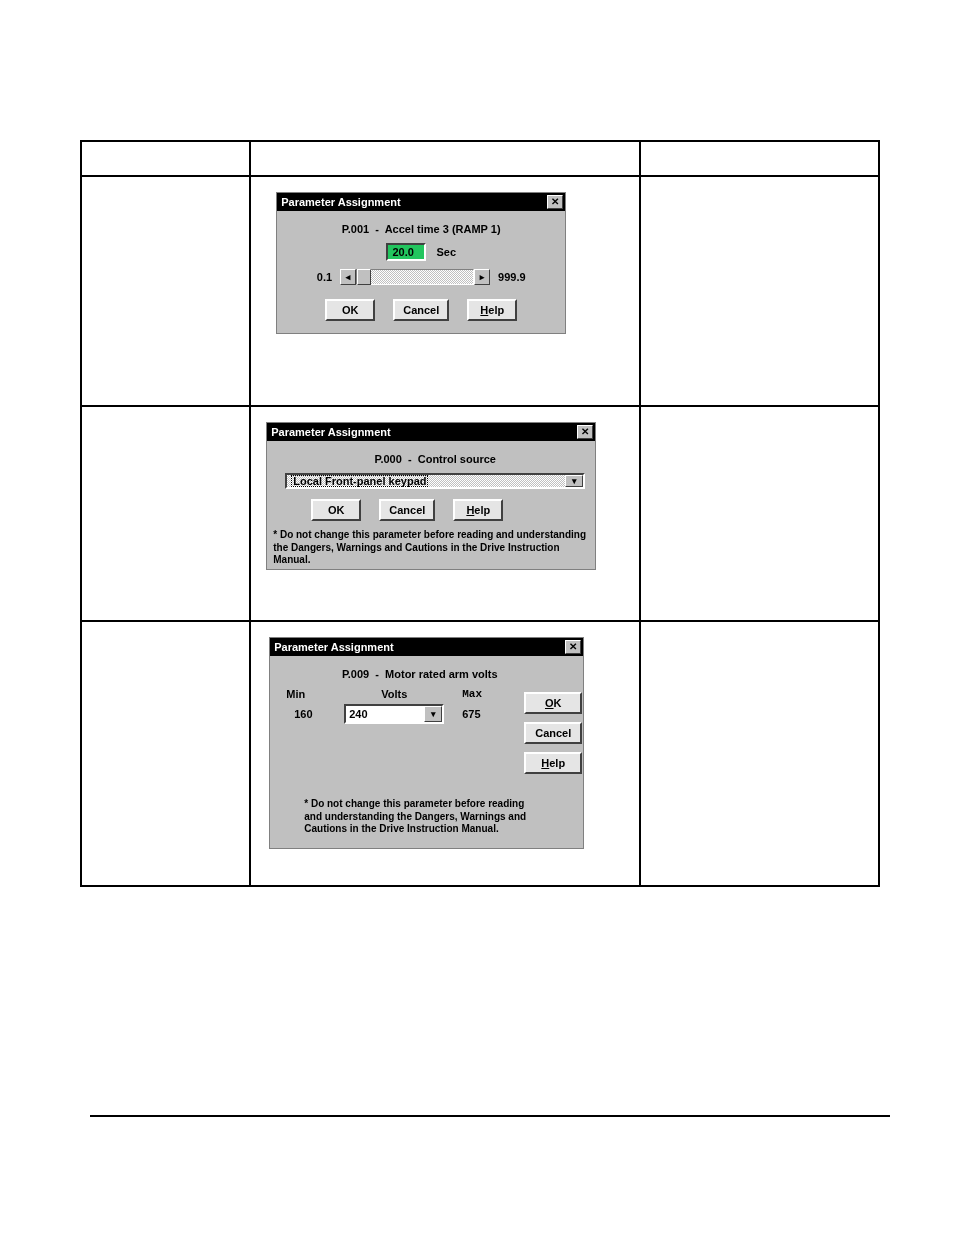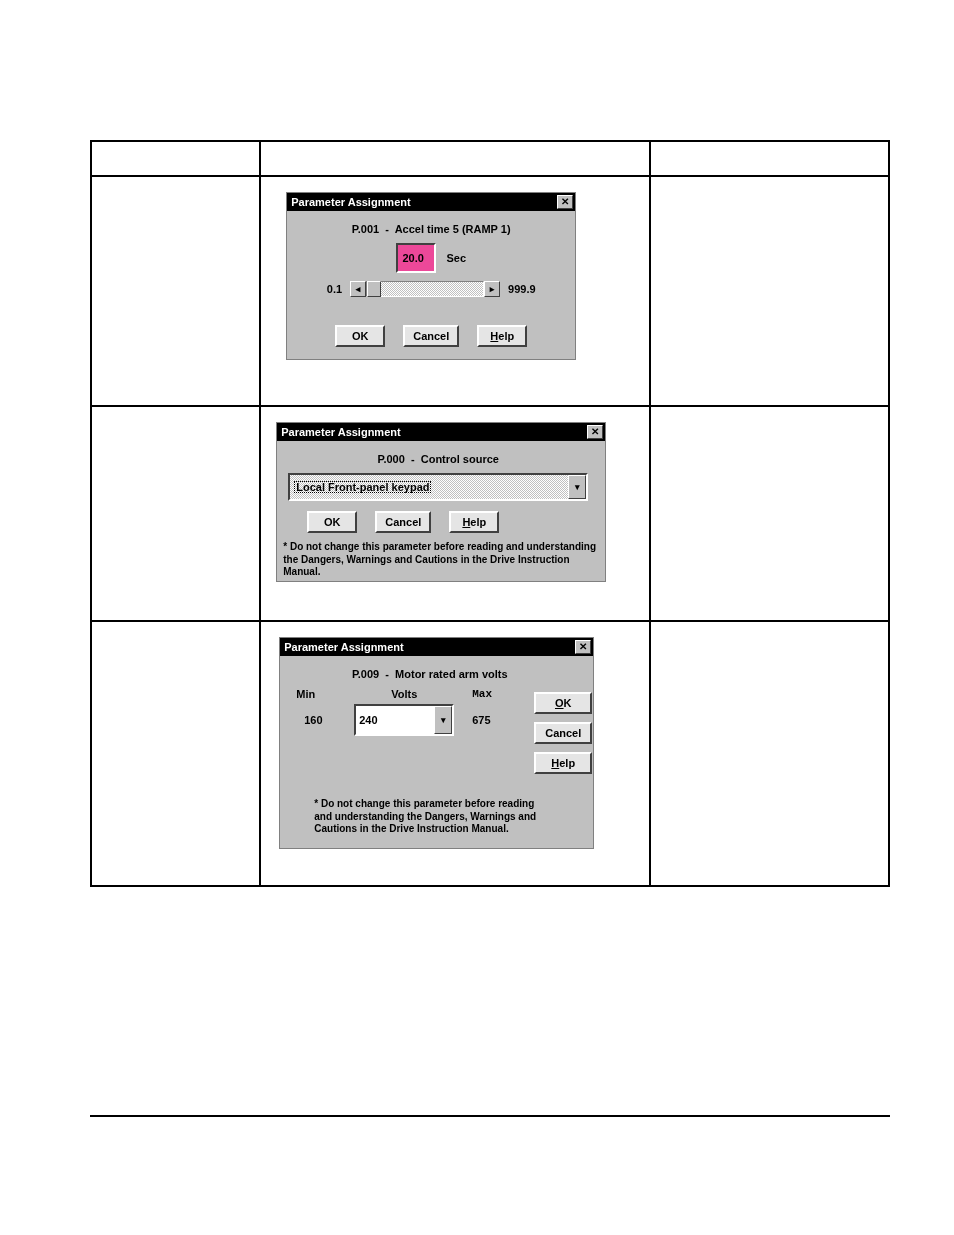--- a/index.html
+++ b/index.html
@@ -11,21 +11,21 @@
     font-size: 11px;
   }
   .page {
     width: 954px;
     height: 1235px;
     position: relative;
   }
   .main-table {
     position: absolute;
     top: 140px;
-    left: 90px;
+    left: 80px;
     width: 800px;
     border-collapse: collapse;
   }
   .main-table td {
     border: 2px solid #000;
     vertical-align: top;
     padding: 0;
   }
   .col1 { width: 170px; }
   .col2 { width: 390px; }
@@ -89,35 +89,35 @@
     align-items: center;
     justify-content: center;
     gap: 10px;
     margin-bottom: 8px;
   }
   .sunken-input {
     border-top: 2px solid #404040;
     border-left: 2px solid #404040;
     border-right: 2px solid #fff;
     border-bottom: 2px solid #fff;
-    background: #ec4899;
-    padding: 13px 4px;
+    background: #22c55e;
+    padding: 1px 4px;
     font-weight: bold;
     min-width: 40px;
     height: 18px;
     display: inline-flex;
     align-items: center;
     font-size: 11px;
   }
   .sliderline {
     display: flex;
     align-items: center;
     justify-content: center;
     gap: 8px;
-    margin-bottom: 28px;
+    margin-bottom: 14px;
   }
   .slider {
     display: flex;
     align-items: center;
     width: 150px;
     height: 16px;
   }
   .slider-btn {
     width: 16px;
     height: 16px;
@@ -187,21 +187,21 @@
   }
   .combo {
     margin: 0 auto 10px auto;
     width: 300px;
     display: flex;
     border-top: 2px solid #404040;
     border-left: 2px solid #404040;
     border-right: 2px solid #fff;
     border-bottom: 2px solid #fff;
     background: #fff;
-    height: 28px;
+    height: 16px;
   }
   .combo-text {
     flex: 1;
     background: repeating-conic-gradient(#c0c0c0 0% 25%, #fff 0% 50%) 0 0/2px 2px;
     position: relative;
     display: flex;
     align-items: center;
     padding-left: 4px;
   }
   .combo-text-inner {
@@ -260,21 +260,21 @@
   .d3-labels .volts { flex:1; text-align: center; }
   .d3-valrow {
     display: flex;
     align-items: center;
     gap: 10px;
     padding: 4px 6px 0 6px;
   }
   .d3-valrow .mval { width: 40px; margin-left: 8px; }
   .combo2 {
     display: flex;
-    height: 32px;
+    height: 20px;
     width: 100px;
     border-top: 2px solid #404040;
     border-left: 2px solid #404040;
     border-right: 2px solid #fff;
     border-bottom: 2px solid #fff;
     background: #fff;
   }
   .combo2 .ct {
     flex: 1;
     display: flex;
@@ -317,21 +317,21 @@
       <td></td>
       <td>
         <div class="dialog-wrap">
           <div class="dlg1">
             <div class="titlebar">
               <span>Parameter Assignment</span>
               <span class="spacer"></span>
               <span class="closebtn">✕</span>
             </div>
             <div class="dlg-body">
-              <div class="param-heading">P.001  -  Accel time 5 (RAMP 1)</div>
+              <div class="param-heading">P.001  -  Accel time 3 (RAMP 1)</div>
               <div class="valline">
                 <span class="sunken-input">20.0</span>
                 <span>Sec</span>
               </div>
               <div class="sliderline">
                 <span>0.1</span>
                 <div class="slider">
                   <div class="slider-btn">◂</div>
                   <div class="slider-track">
                     <div class="slider-thumb"></div>
@@ -358,21 +358,21 @@
     <tr class="row2">
       <td></td>
       <td>
         <div class="dialog-wrap" style="padding-left:15px;">
           <div class="dlg2">
             <div class="titlebar">
               <span>Parameter Assignment</span>
               <span class="spacer"></span>
               <span class="closebtn">✕</span>
             </div>
-            <div class="dlg-body" style="padding:8px 8px 4px 2px;">
+            <div class="dlg-body" style="padding:8px 8px 4px 16px;">
               <div class="param-heading">P.000  -  Control source</div>
               <div class="combo">
                 <div class="combo-text">
                   <span class="combo-text-inner">Local Front-panel keypad</span>
                 </div>
                 <div class="combo-btn">▾</div>
               </div>
               <div class="btnrow left">
                 <div class="btn">OK</div>
                 <div class="btn">Cancel</div>

